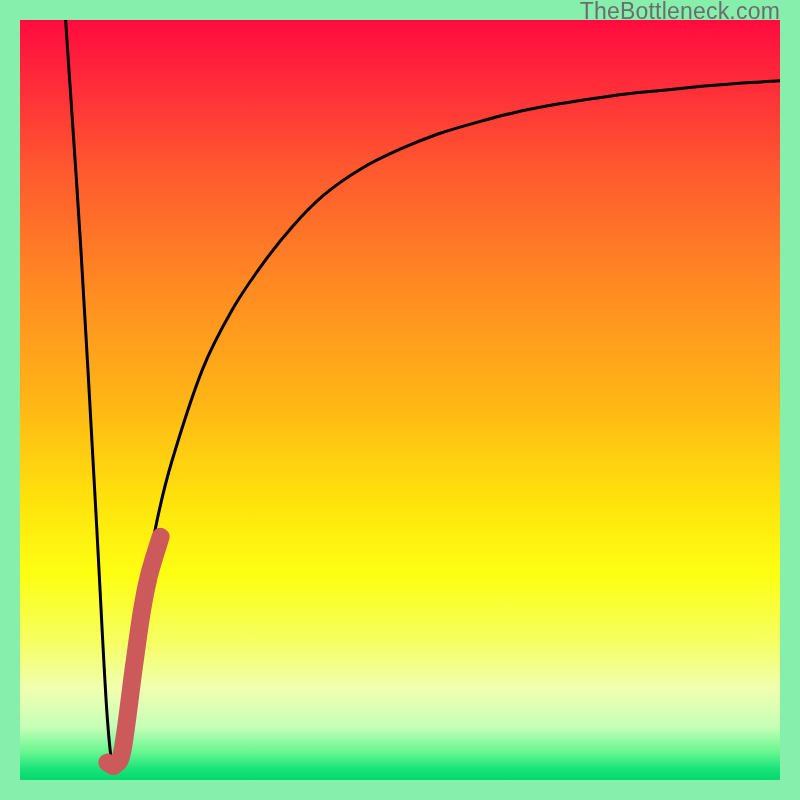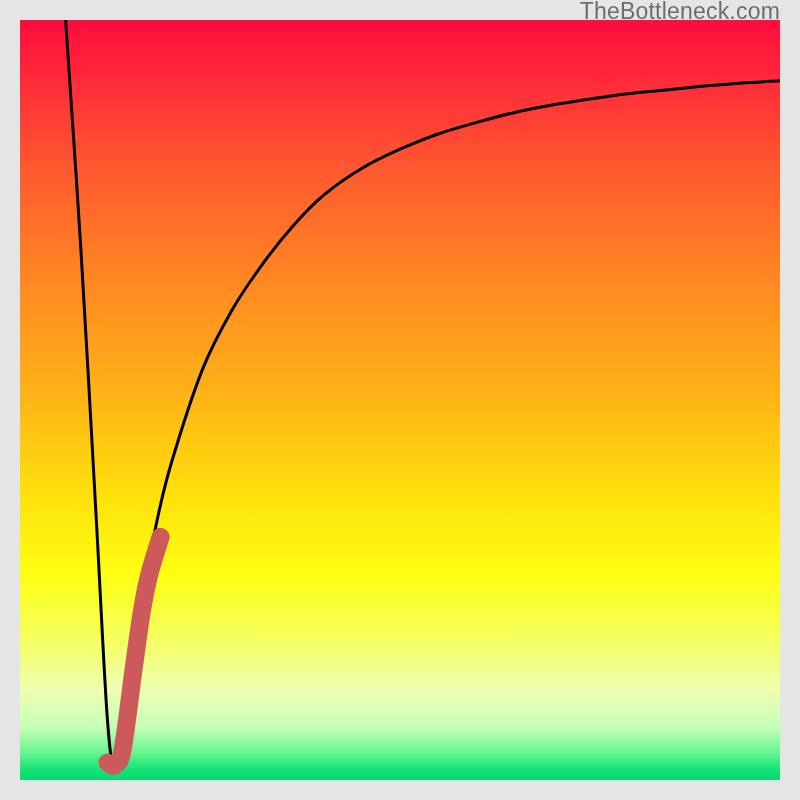--- a/index.html
+++ b/index.html
@@ -9,21 +9,21 @@
     height: 800px;
     background: #000;
     overflow: hidden;
   }
   .frame {
     position: absolute;
     left: 0;
     top: 0;
     width: 800px;
     height: 800px;
-    background: #e5e5e5;
+    background: #86efac;
   }
   .plot {
     position: absolute;
     left: 20px;
     top: 20px;
     width: 760px;
     height: 760px;
   }
   .watermark {
     position: absolute;

